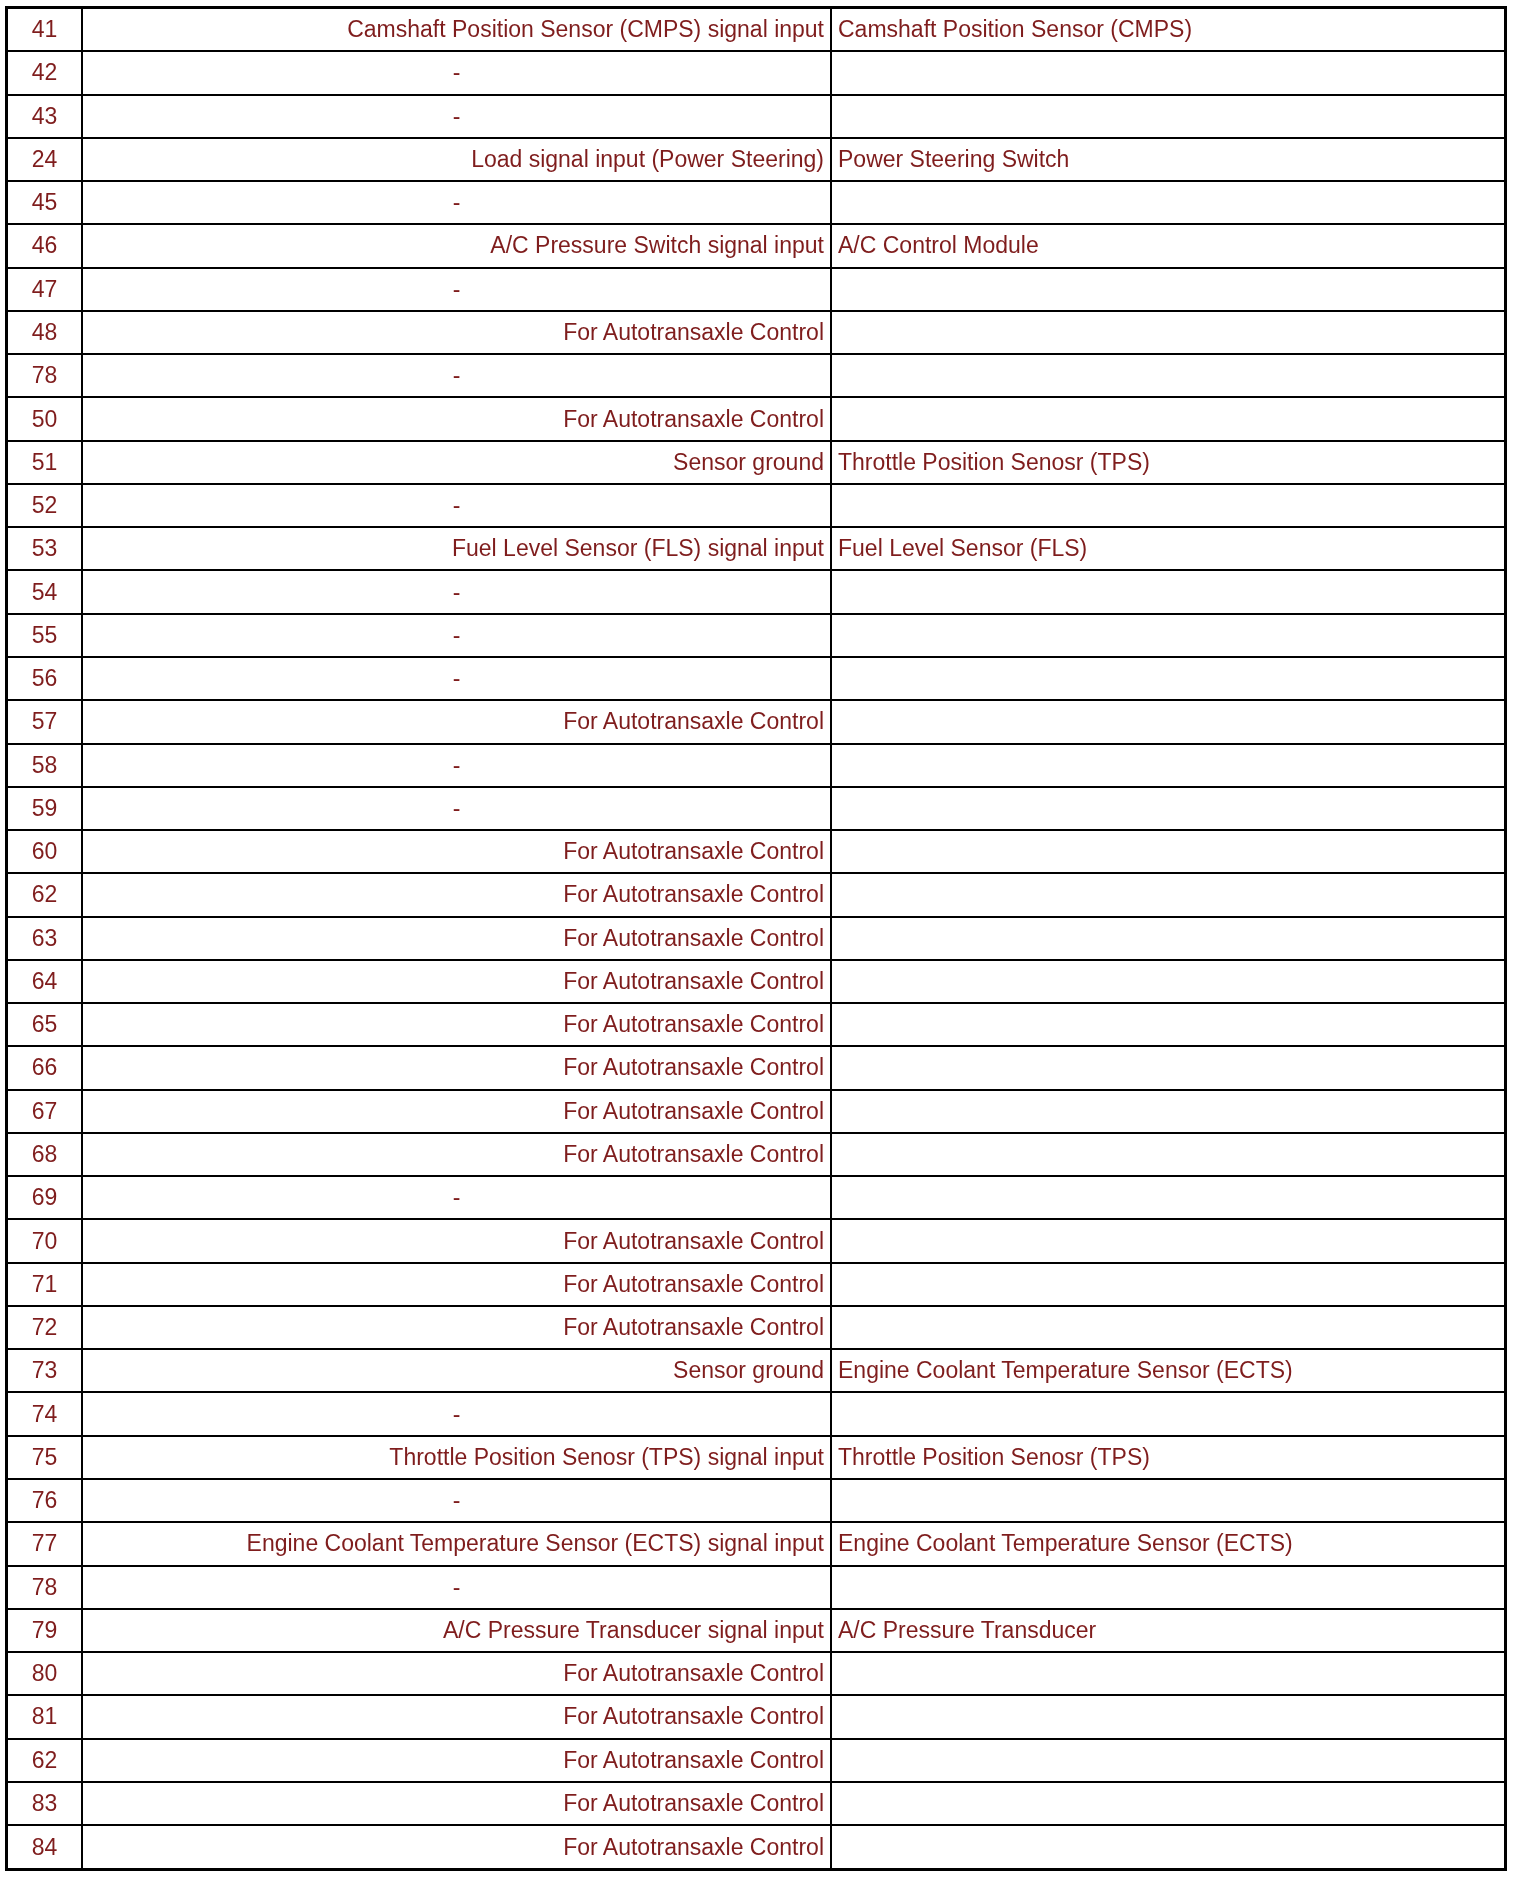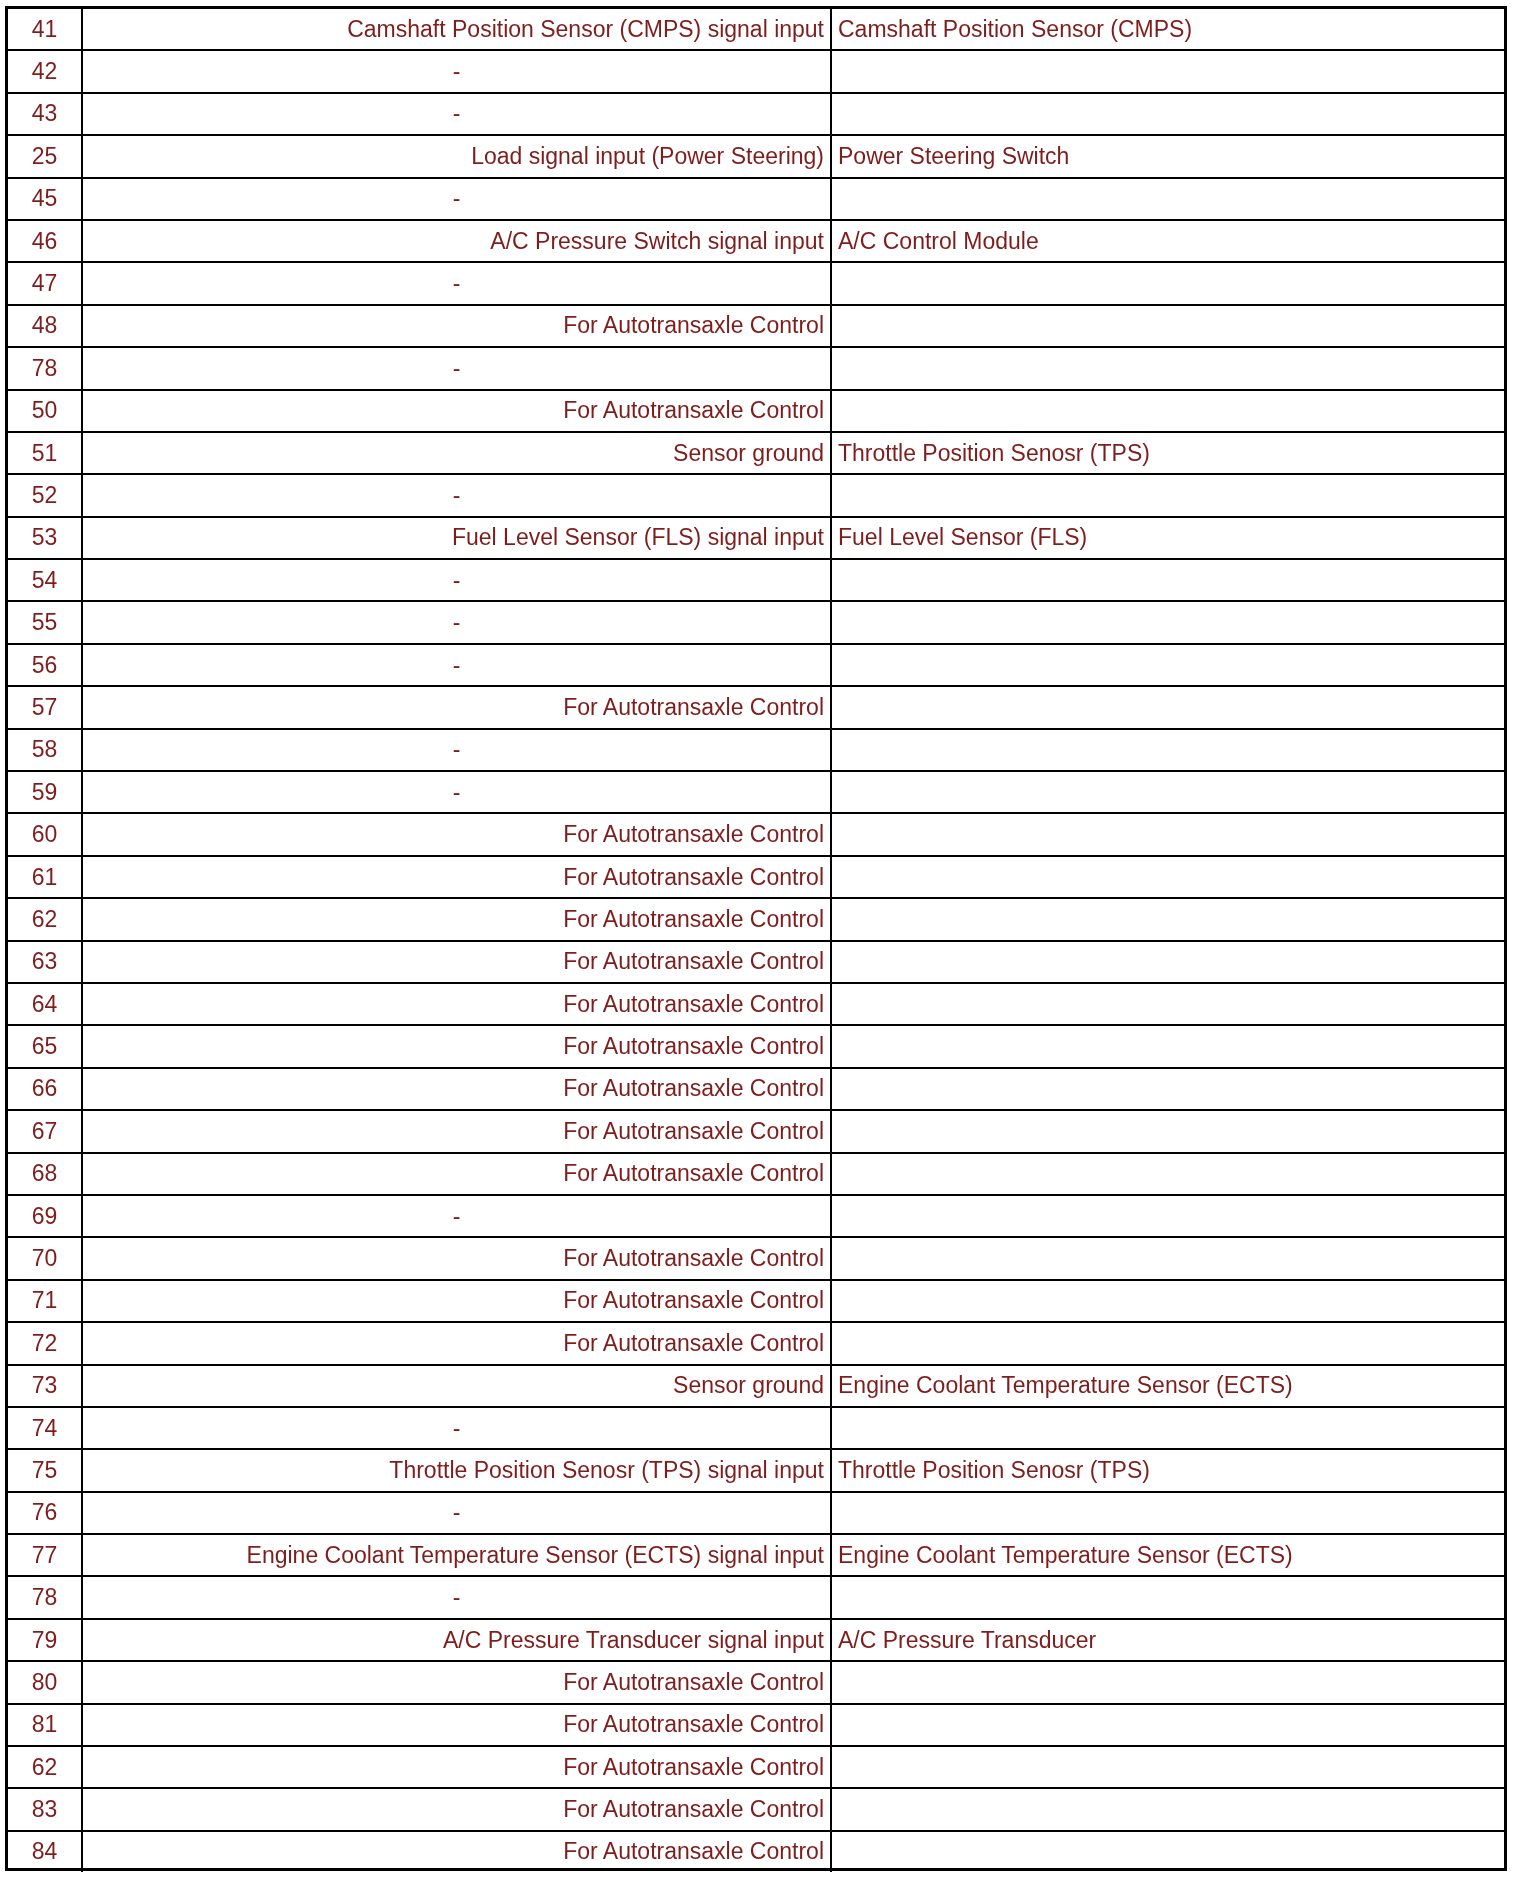--- a/index.html
+++ b/index.html
@@ -69,21 +69,21 @@
           <td class="pin">42</td>
           <td class="desc dash">-</td>
           <td class="conn"></td>
         </tr>
         <tr>
           <td class="pin">43</td>
           <td class="desc dash">-</td>
           <td class="conn"></td>
         </tr>
         <tr>
-          <td class="pin">25</td>
+          <td class="pin">24</td>
           <td class="desc">Load signal input (Power Steering)</td>
           <td class="conn">Power Steering Switch</td>
         </tr>
         <tr>
           <td class="pin">45</td>
           <td class="desc dash">-</td>
           <td class="conn"></td>
         </tr>
         <tr>
           <td class="pin">46</td>
@@ -150,25 +150,20 @@
           <td class="desc dash">-</td>
           <td class="conn"></td>
         </tr>
         <tr>
           <td class="pin">59</td>
           <td class="desc dash">-</td>
           <td class="conn"></td>
         </tr>
         <tr>
           <td class="pin">60</td>
-          <td class="desc">For Autotransaxle Control</td>
-          <td class="conn"></td>
-        </tr>
-        <tr>
-          <td class="pin">61</td>
           <td class="desc">For Autotransaxle Control</td>
           <td class="conn"></td>
         </tr>
         <tr>
           <td class="pin">62</td>
           <td class="desc">For Autotransaxle Control</td>
           <td class="conn"></td>
         </tr>
         <tr>
           <td class="pin">63</td>

